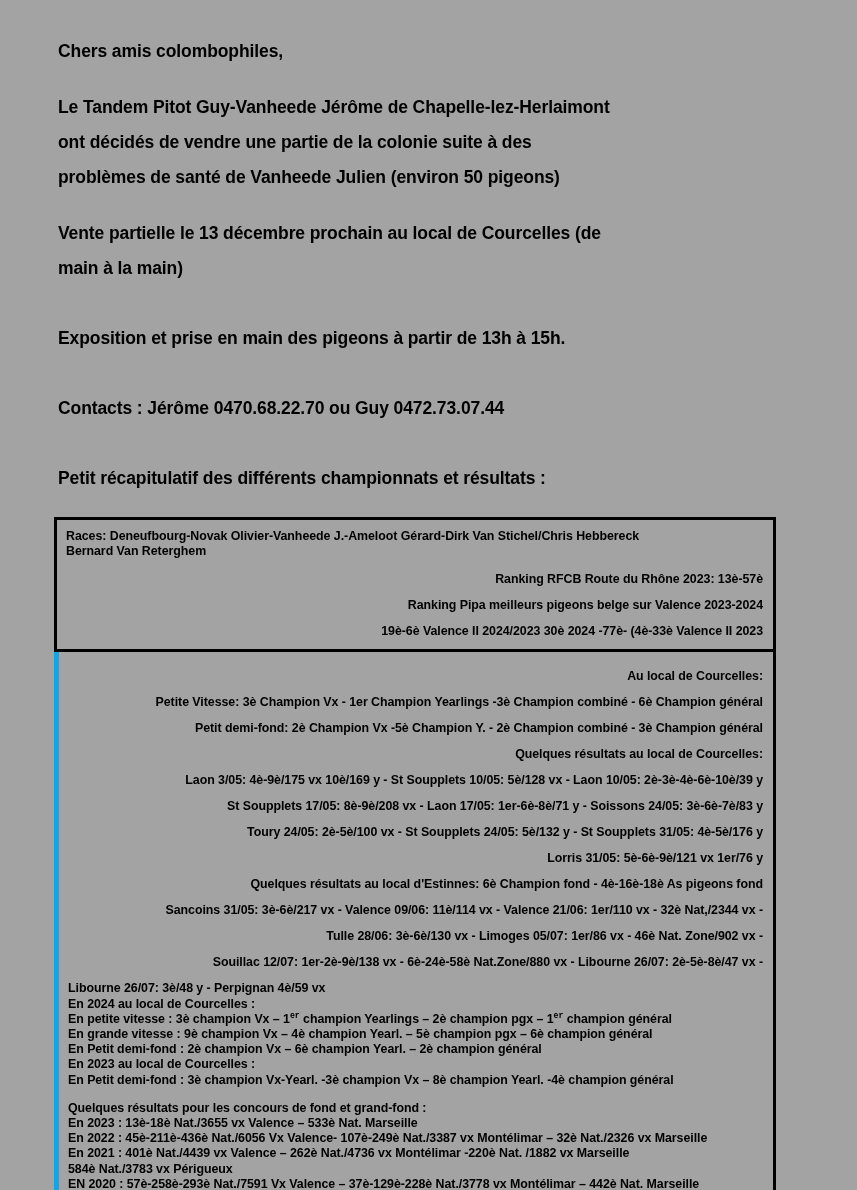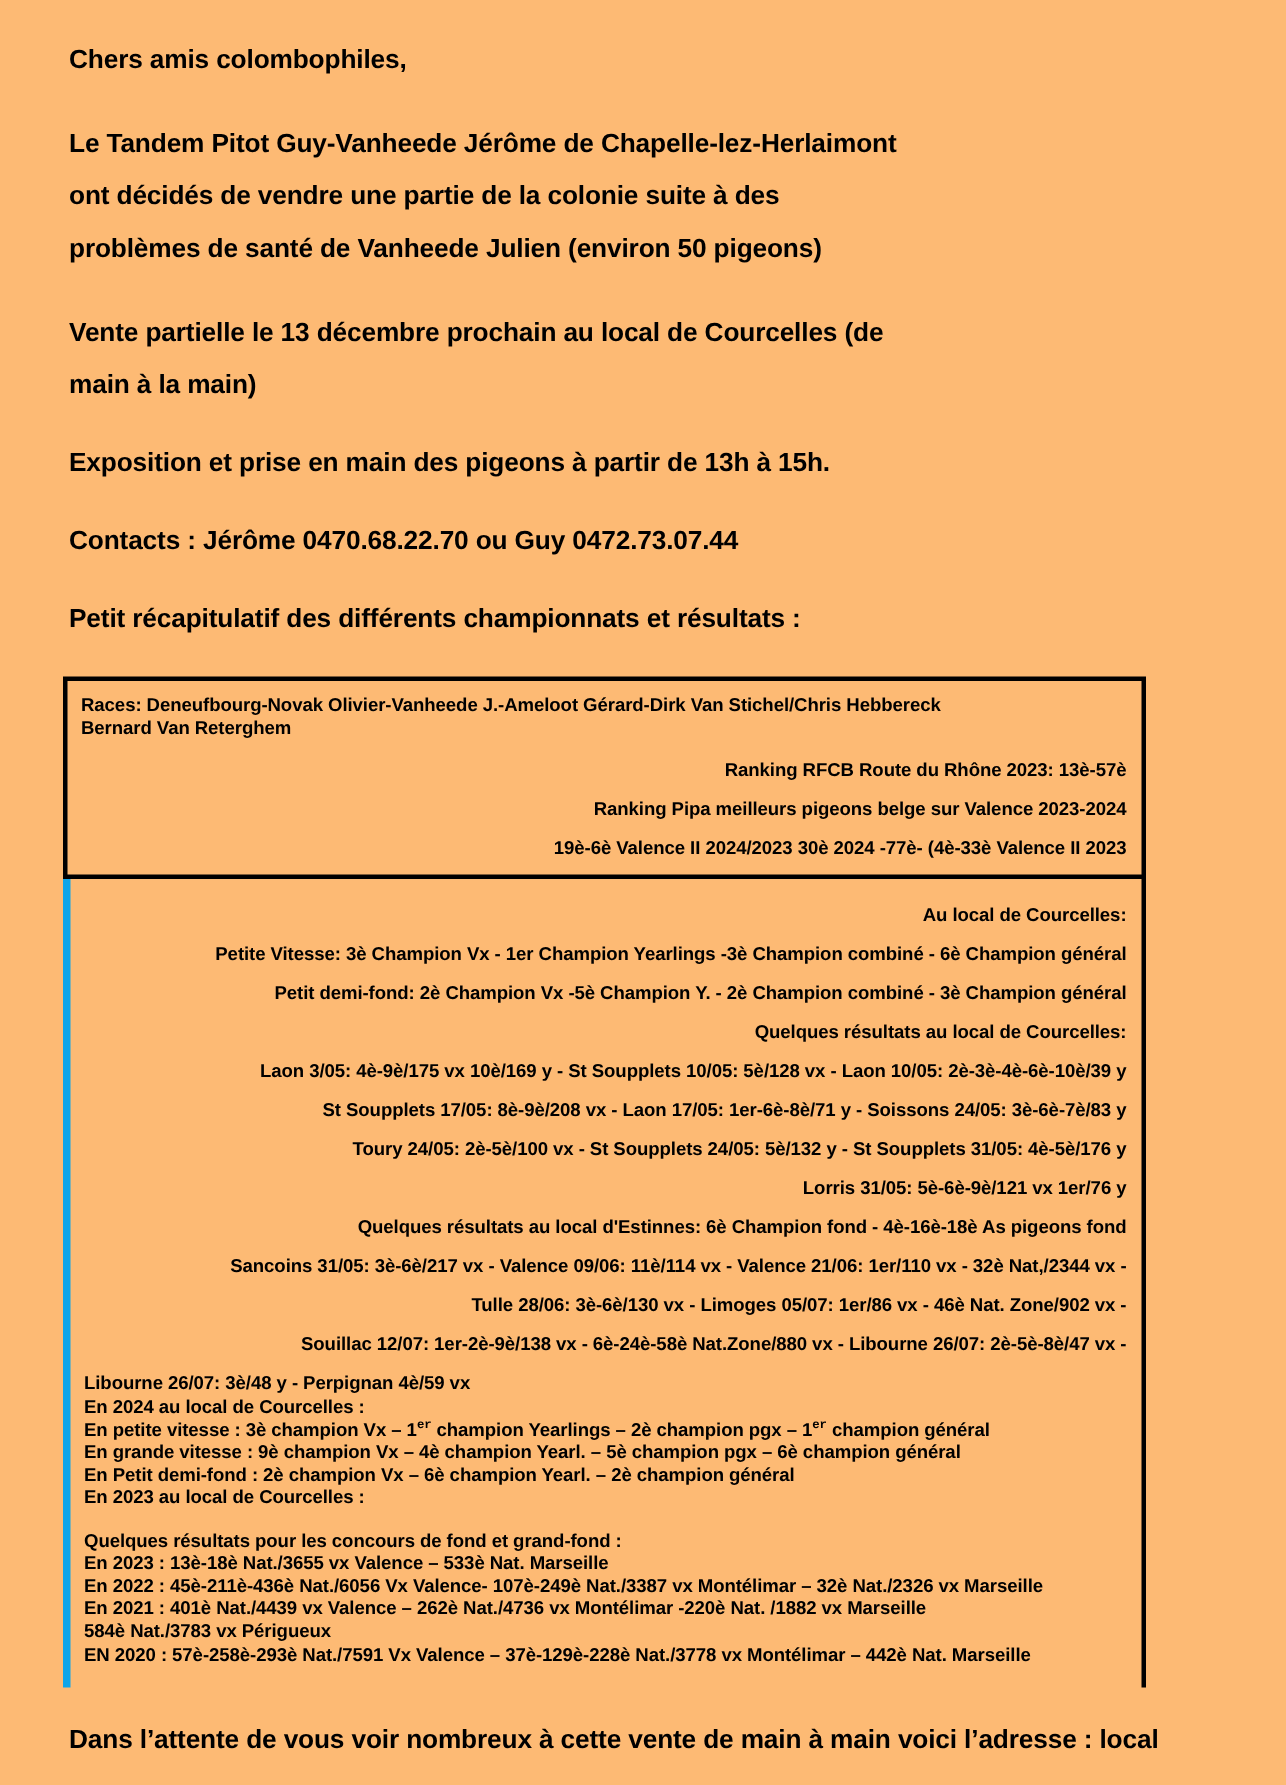--- a/index.html
+++ b/index.html
@@ -11,42 +11,42 @@
     width: 857px;
     height: 1190px;
     font-family: "Liberation Sans", sans-serif;
     color: #000000;
     overflow: hidden;
   }
   .page {
     position: relative;
     width: 857px;
     height: 1190px;
-    background: #fdba74;
+    background: #a3a3a3;
     box-sizing: border-box;
-    padding: 0;
+    padding: 12px;
   }
 
   
   .intro {
     padding: 22px 46px 0 46px;
   }
   .intro p {
     margin: 0 0 0 0;
     font-weight: bold;
     font-size: 17.5px;
     line-height: 35px;
     letter-spacing: -0.1px;
     color: #000;
   }
   .intro p.spaced {
     margin-top: 21px;
   }
   .intro p.spaced-sm {
-    margin-top: 17px;
+    margin-top: 35px;
   }
 
   
   .box-wrap {
     position: relative;
     margin: 21px 0 0 42px;
     width: 722px;
     box-sizing: border-box;
   }
   .box-top {
@@ -158,20 +158,21 @@
       <div class="rline loose">Tulle 28/06: 3è-6è/130 vx - Limoges 05/07: 1er/86 vx - 46è Nat. Zone/902 vx -</div>
       <div class="rline loose">Souillac 12/07: 1er-2è-9è/138 vx - 6è-24è-58è Nat.Zone/880 vx - Libourne 26/07: 2è-5è-8è/47 vx -</div>
       <div class="rline tight">Libourne 26/07: 3è/48 y - Perpignan 4è/59 vx</div>
 
       <div class="rline tight">En 2024 au local de Courcelles :</div>
       <div class="rline tight"><span>En petite vitesse : 3è champion Vx – 1</span><sup>er</sup><span> champion Yearlings – 2è champion pgx – 1</span><sup>er</sup><span> champion général</span></div>
       <div class="rline tight">En grande vitesse : 9è champion Vx – 4è champion Yearl. – 5è champion pgx – 6è champion général</div>
       <div class="rline tight">En Petit demi-fond : 2è champion Vx – 6è champion Yearl. – 2è champion général</div>
 
       <div class="rline tight">En 2023 au local de Courcelles :</div>
+      <div class="rline tight">En Petit demi-fond : 3è champion Vx-Yearl. -3è champion Vx – 8è champion Yearl. -4è champion général</div>
 
       <div class="rline tight gap">Quelques résultats pour les concours de fond et grand-fond :</div>
       <div class="rline tight">En 2023 : 13è-18è Nat./3655 vx Valence – 533è Nat. Marseille</div>
       <div class="rline tight">En 2022 : 45è-211è-436è Nat./6056 Vx Valence- 107è-249è Nat./3387 vx Montélimar – 32è Nat./2326 vx Marseille</div>
       <div class="rline tight">En 2021 : 401è Nat./4439 vx Valence – 262è Nat./4736 vx Montélimar -220è Nat. /1882 vx Marseille</div>
       <div class="rline tight">584è Nat./3783 vx Périgueux</div>
       <div class="rline tight">EN 2020 : 57è-258è-293è Nat./7591 Vx Valence – 37è-129è-228è Nat./3778 vx Montélimar – 442è Nat. Marseille</div>
     </div>
   </div>
 

